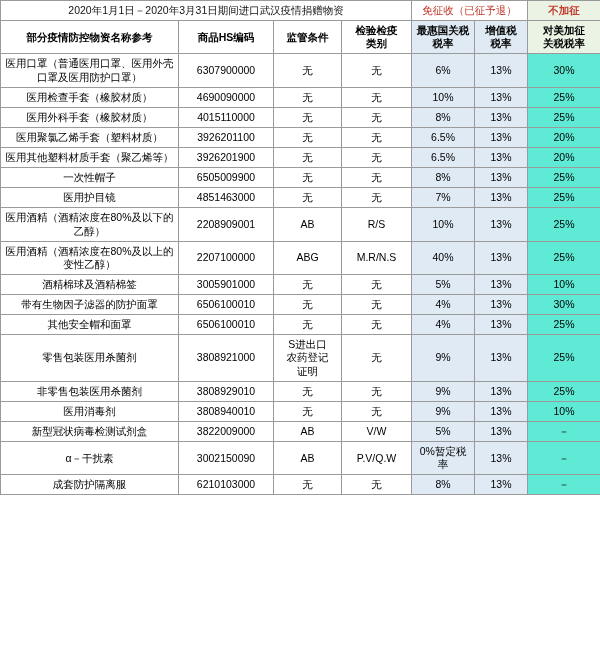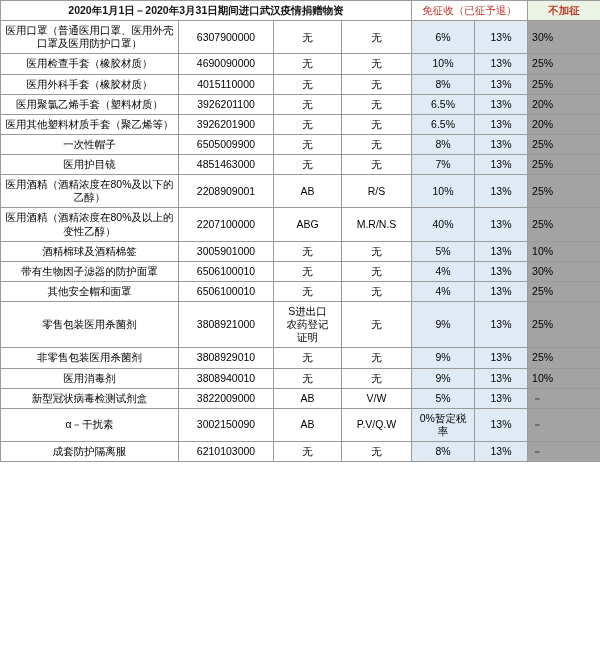--- a/index.html
+++ b/index.html
@@ -23,21 +23,21 @@
     border: 1px solid #9a9a9a;
     padding: 3px 4px;
     vertical-align: middle;
     font-size: 10.5px;
     line-height: 1.25;
     box-sizing: border-box;
   }
   
   .title-cell {
     font-size: 11.5px;
-    font-weight: bold;
+    font-weight: normal;
     text-align: center;
     padding: 5px 4px;
     background: #ffffff;
     color: #111111;
   }
   .title-exempt {
     font-size: 11.5px;
     font-weight: normal;
     text-align: center;
     color: #c0392b;
@@ -73,23 +73,23 @@
   td.hs, td.sup, td.insp {
     text-align: center;
     font-size: 10.5px;
   }
   td.mfn, td.vat {
     text-align: center;
     font-size: 10.5px;
     background: #dfeaf4;
   }
   td.us {
-    text-align: left;
-    font-size: 10.5px;
-    background: #a3a3a3;
+    text-align: center;
+    font-size: 10.5px;
+    background: #5eead4;
   }
   .multiline {
     white-space: pre-line;
   }
 </style>
 </head>
 <body>
 
 <table class="sheet">
   <colgroup>
@@ -100,20 +100,33 @@
     <col style="width:63px">
     <col style="width:53px">
     <col style="width:73px">
   </colgroup>
   <thead>
     <tr>
       <td class="title-cell" colspan="4">2020年1月1日－2020年3月31日期间进口武汉疫情捐赠物资</td>
       <td class="title-exempt" colspan="2">免征收（已征予退）</td>
       <td class="title-nosur">不加征</td>
     </tr>
+    <tr>
+      <td class="h-name">部分疫情防控物资名称参考</td>
+      <td class="h-hs">商品HS编码</td>
+      <td class="h-sup">监管条件</td>
+      <td class="h-insp multiline">检验检疫
+类别</td>
+      <td class="h-mfn multiline">最惠国关税
+税率</td>
+      <td class="h-vat multiline">增值税
+税率</td>
+      <td class="h-us multiline">对美加征
+关税税率</td>
+    </tr>
   </thead>
   <tbody id="table-body">
       <tr>
         <td class="name">医用口罩（普通医用口罩、医用外壳口罩及医用防护口罩）</td>
         <td class="hs">6307900000</td>
         <td class="sup multiline">无</td>
         <td class="insp">无</td>
         <td class="mfn">6%</td>
         <td class="vat">13%</td>
         <td class="us">30%</td>

